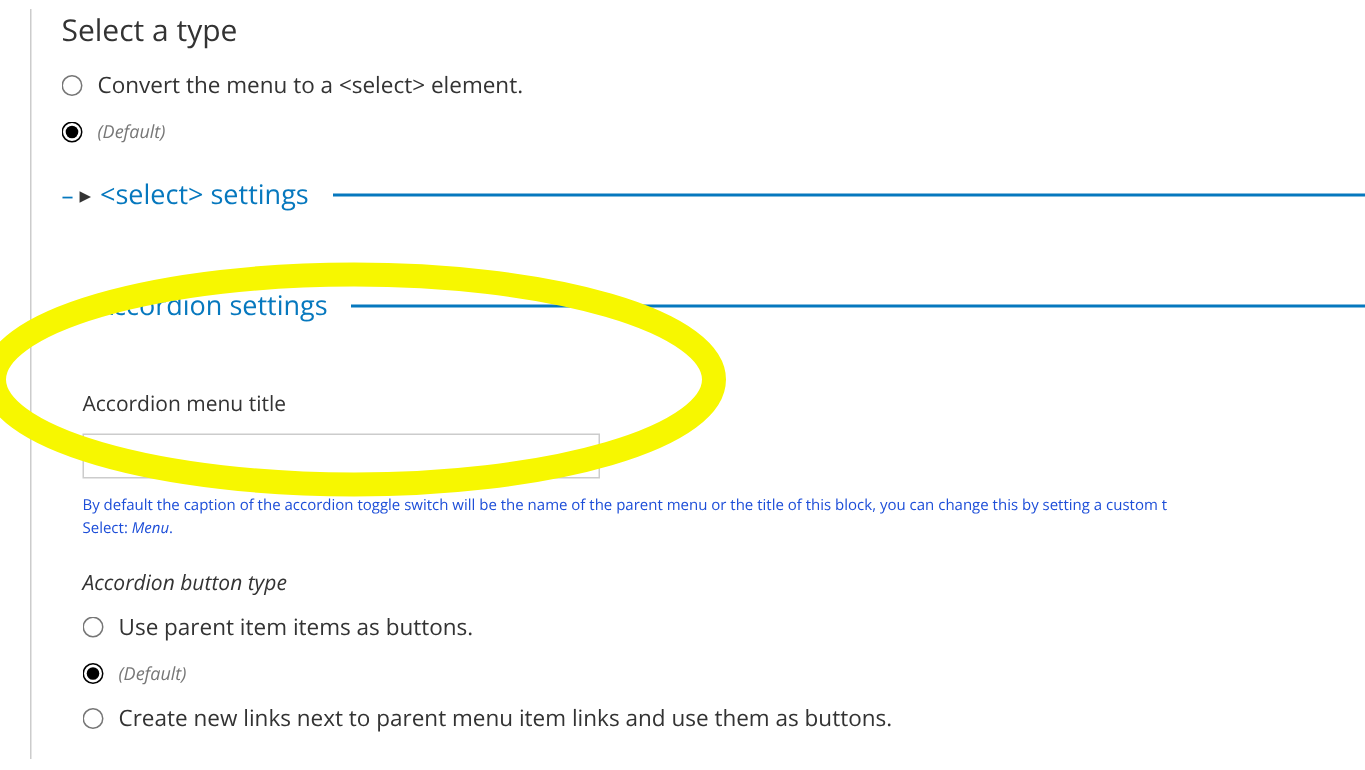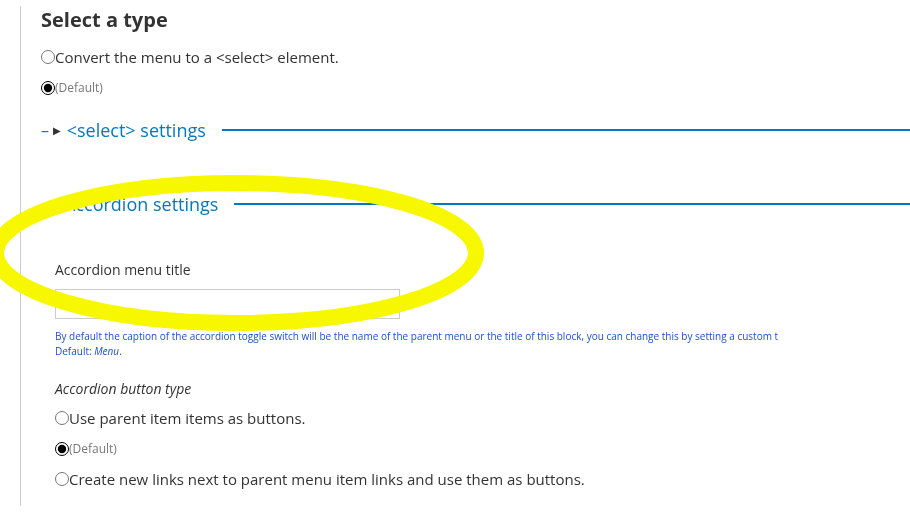--- a/index.html
+++ b/index.html
@@ -16,32 +16,32 @@
     .container {
       padding: 0 0 0 20px;
       border-left: 1px solid #ccc;
       margin-left: 20px;
       margin-top: 4px;
       height: 500px;
       position: relative;
     }
     .section-heading {
       font-size: 20px;
-      font-weight: 700;
+      font-weight: 400;
       color: #333;
       margin: 6px 0 14px 0;
     }
     .radio-row {
       margin: 8px 0 12px 0;
       display: flex;
       align-items: center;
-      gap: 0;
+      gap: 10px;
     }
     .radio-row label { cursor: pointer; }
-    .default-tag { font-size: 12px; color: #777; }
+    .default-tag { font-size: 12px; color: #777; font-style: italic; }
     .collapsible-header {
       display: flex;
       align-items: center;
       gap: 6px;
       margin: 22px 0 6px 0;
       position: relative;
     }
     .dash { color: #0678be; font-weight: 400; font-size: 16px; margin-right: -2px; }
     .caret { font-size: 10px; color: #333; }
     .collapsible-title {
@@ -127,21 +127,21 @@
   </div>
 
   <div class="accordion-body">
 
     <div class="sub-heading">Accordion menu title</div>
 
     <input type="text" class="text-input" value="" style="">
 
     <div class="help-text">
       <span>By default the caption of the accordion toggle switch will be the name of the parent menu or the title of this block, you can change this by setting a custom t</span><br>
-      <span>Default: </span><em>Menu</em><span>.</span>
+      <span>Select: </span><em>Menu</em><span>.</span>
     </div>
 
     <div class="sub-heading btn-type-heading">Accordion button type</div>
 
     <div class="radio-row">
       <input type="radio" name="btntype" style="">
       <label>Use parent item items as buttons.</label>
     </div>
 
     <div class="radio-row">

